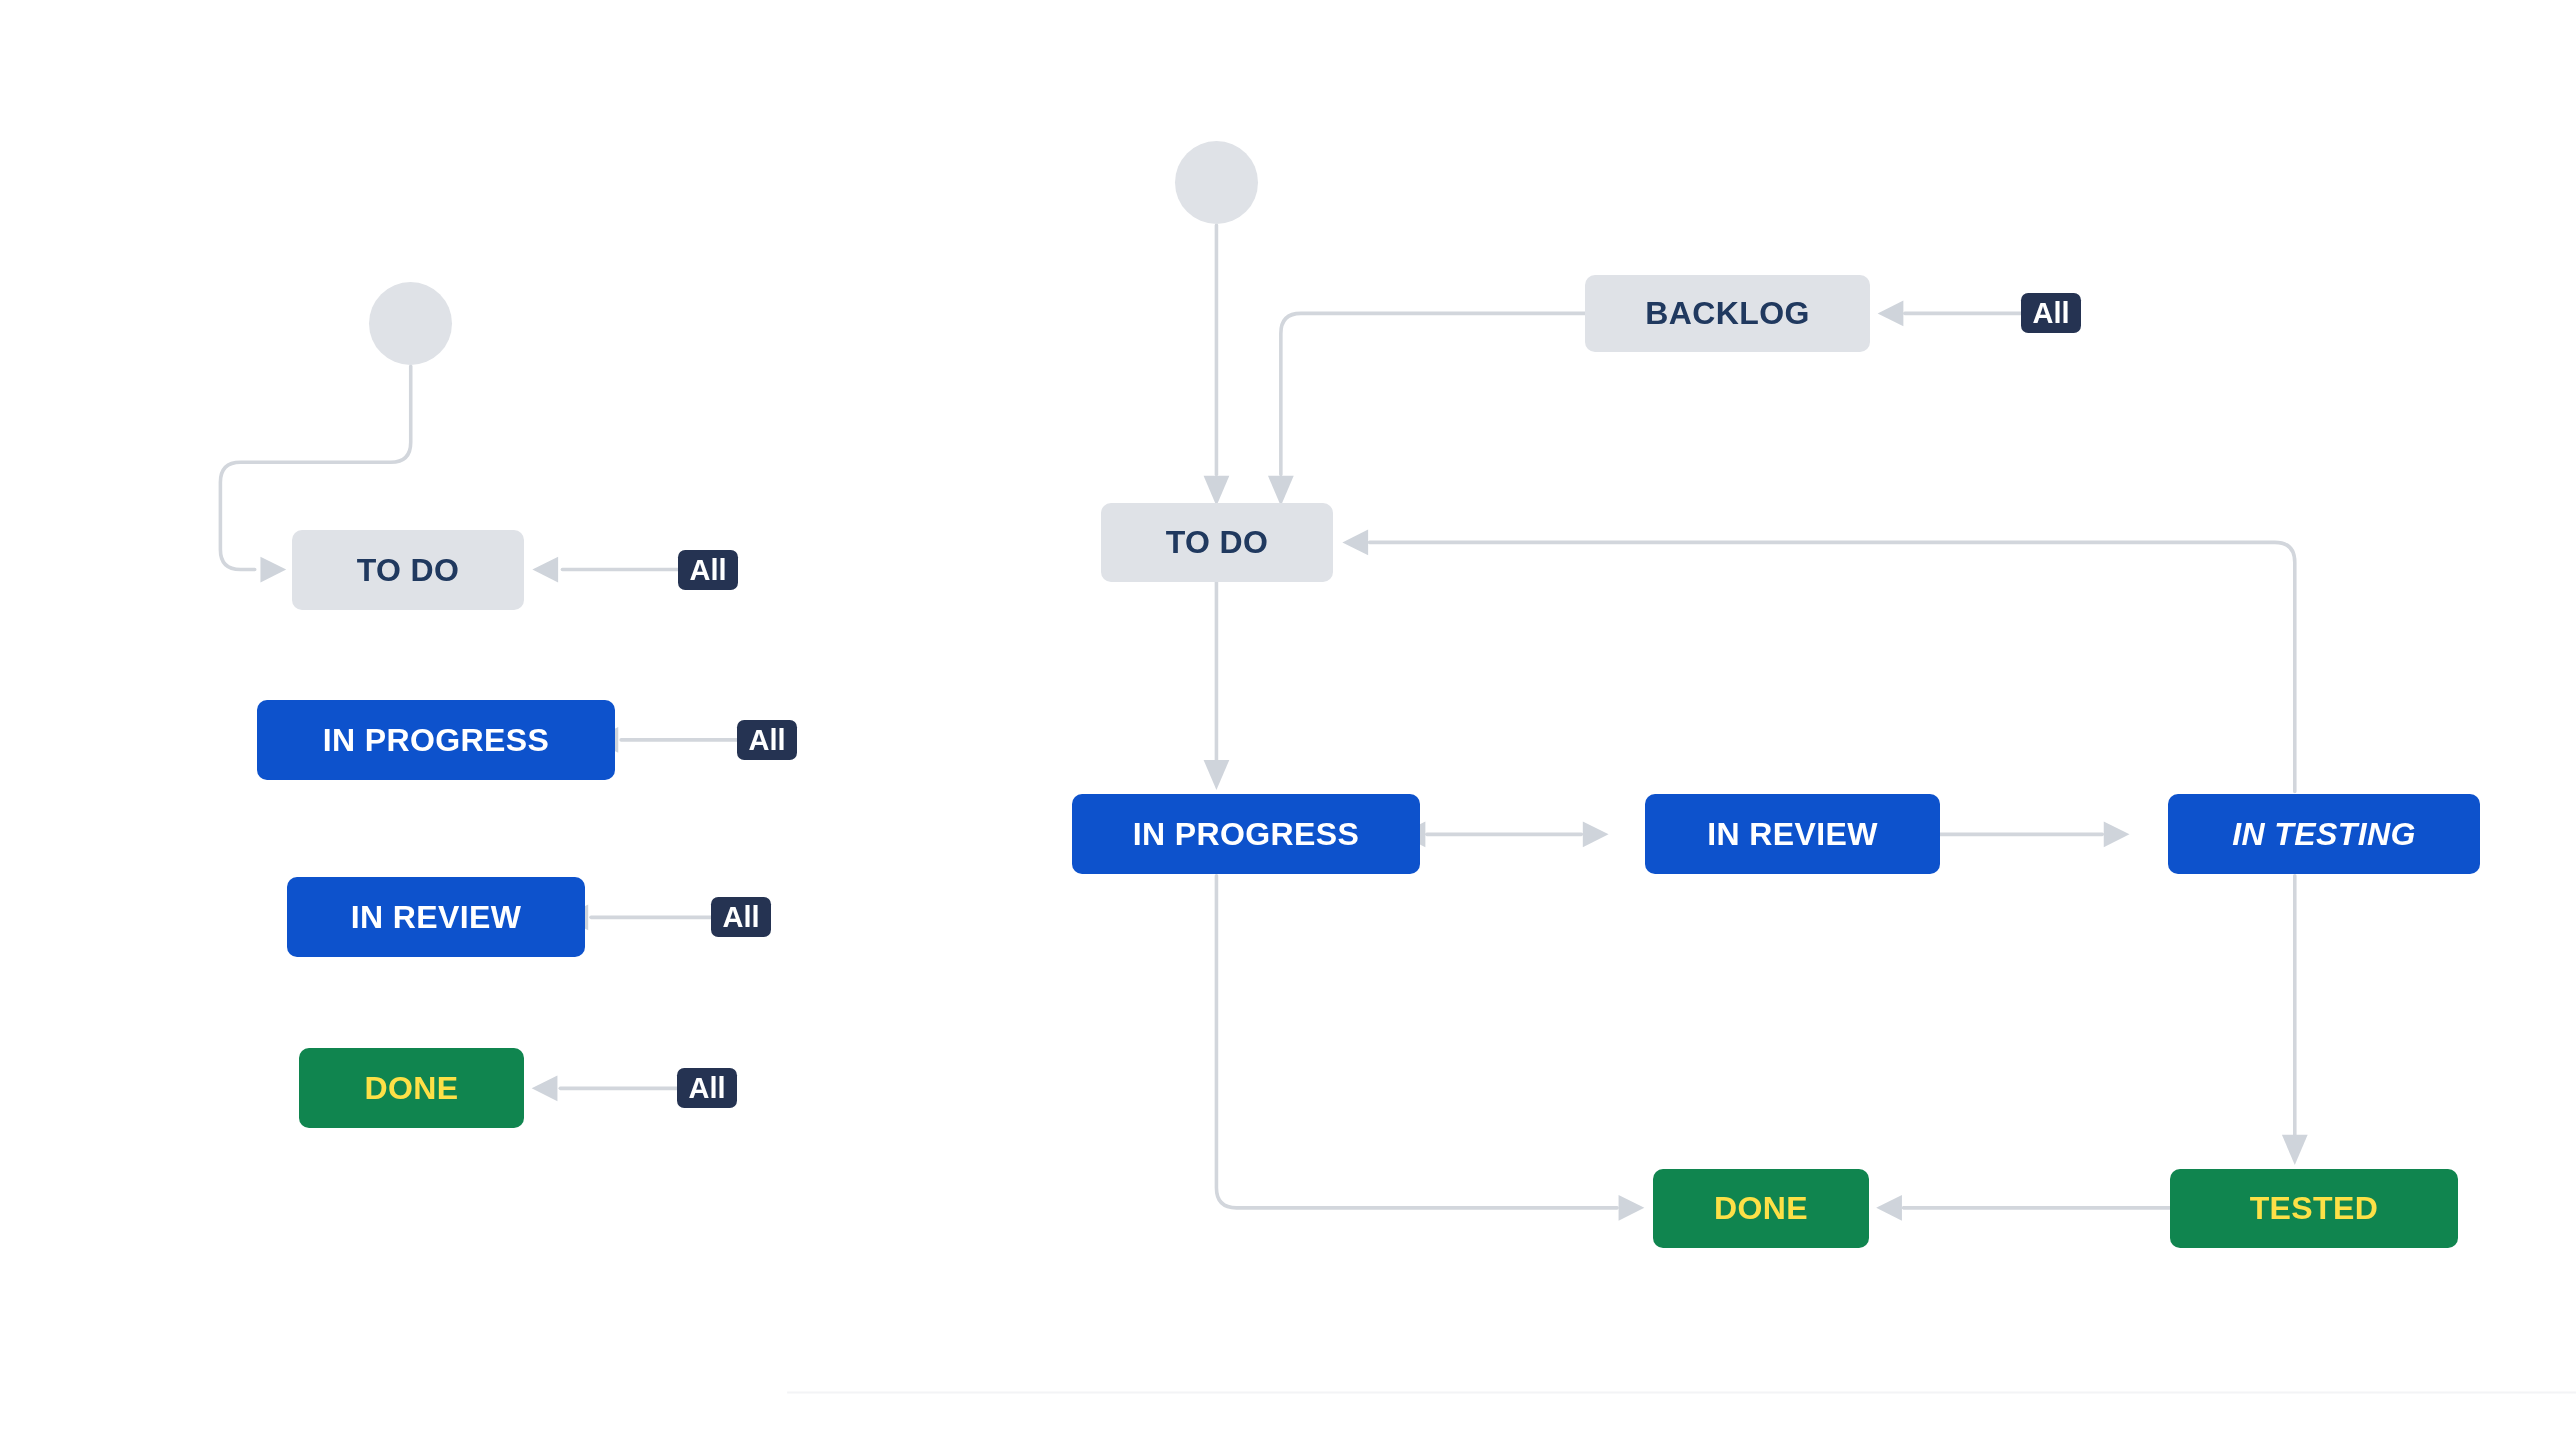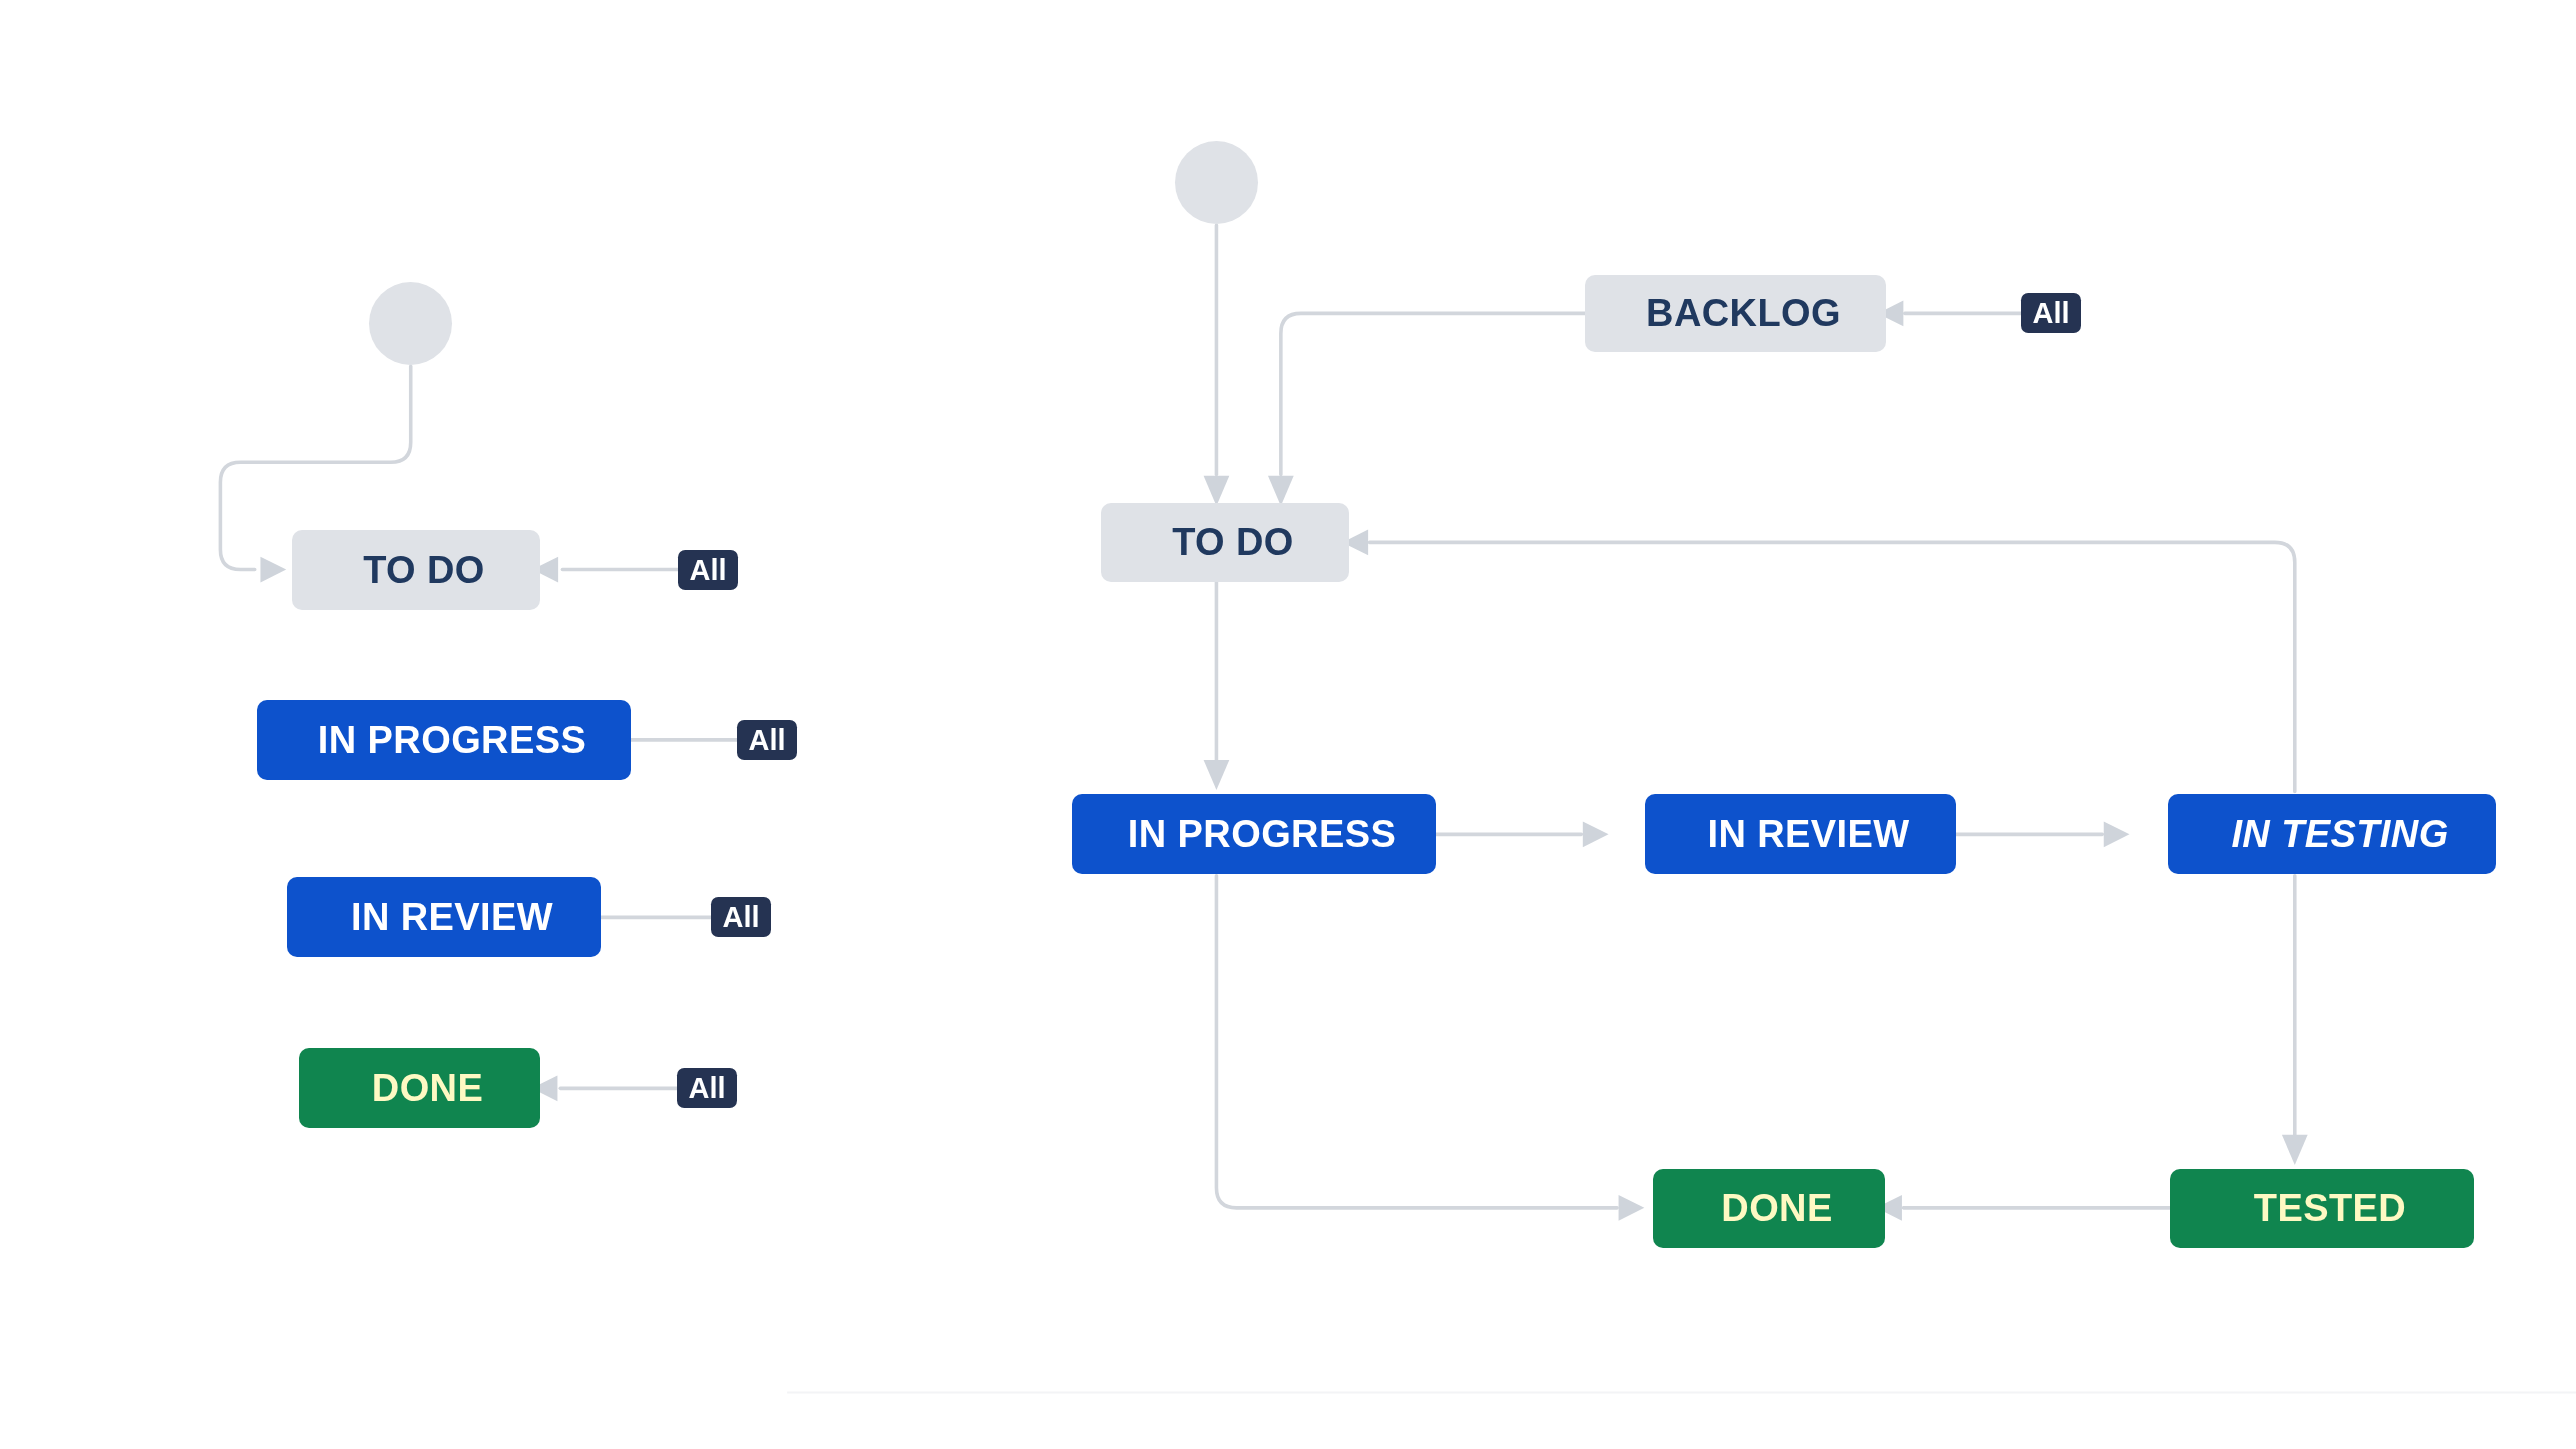--- a/index.html
+++ b/index.html
@@ -43,28 +43,27 @@
     border-radius: 50%;
     background: #dfe2e7;
   }
   .node {
     position: absolute;
     display: flex;
     align-items: center;
     justify-content: center;
     border-radius: 10px;
     font-weight: bold;
-    font-size: 38px;
+    font-size: 32px;
     letter-spacing: 0.4px;
     white-space: nowrap;
-    padding-left: 16px;
   }
   .node.gray  { background: #dfe2e7; color: #20395f; }
   .node.blue  { background: #0d52cc; color: #ffffff; margin-left: 29px; }
-  .node.green { background: #10854f; color: #fef9c3; }
+  .node.green { background: #10854f; color: #fde047; }
   .badge {
     position: absolute;
     width: 60px;
     height: 40px;
     display: flex;
     align-items: center;
     justify-content: center;
     background: #253352;
     color: #ffffff;
     border-radius: 7.2px;

